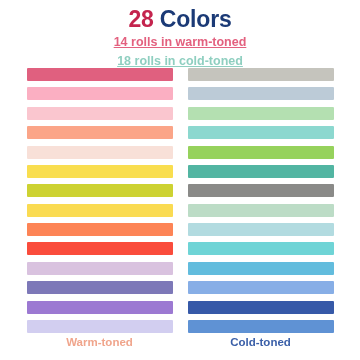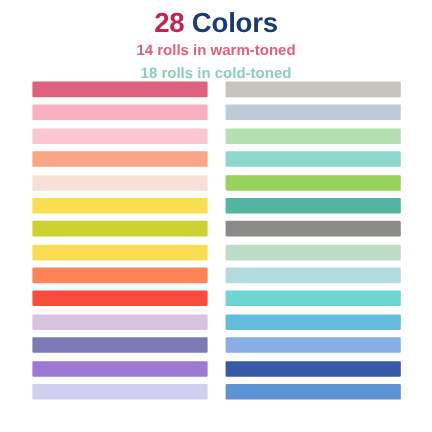--- a/index.html
+++ b/index.html
@@ -40,20 +40,21 @@
   }
   .title-word {
     color: #1b3a76;
   }
 
   .subtitle {
     font-size: 12.5px;
     font-weight: bold;
     line-height: 18px;
     white-space: nowrap;
+    text-decoration: underline;
   }
   .subtitle-warm {
     color: #e3617f;
     margin-top: 1px;
   }
   .subtitle-cold {
     color: #8fcfc0;
     margin-top: 1px;
   }
 
@@ -147,14 +148,18 @@
         <div class="swatch" style="background: rgb(188, 220, 198);"></div>
         <div class="swatch" style="background: rgb(178, 219, 224);"></div>
         <div class="swatch" style="background: rgb(111, 212, 214);"></div>
         <div class="swatch" style="background: rgb(98, 188, 221);"></div>
         <div class="swatch" style="background: rgb(135, 174, 230);"></div>
         <div class="swatch" style="background: rgb(54, 89, 168);"></div>
         <div class="swatch" style="background: rgb(95, 146, 212);"></div>
       </div>
   </div>
 
+  <div class="footer">
+    <div class="footer-label footer-warm">Warm-toned</div>
+    <div class="footer-label footer-cold">Cold-toned</div>
+  </div>
 
 </div>
 
 </body></html>

